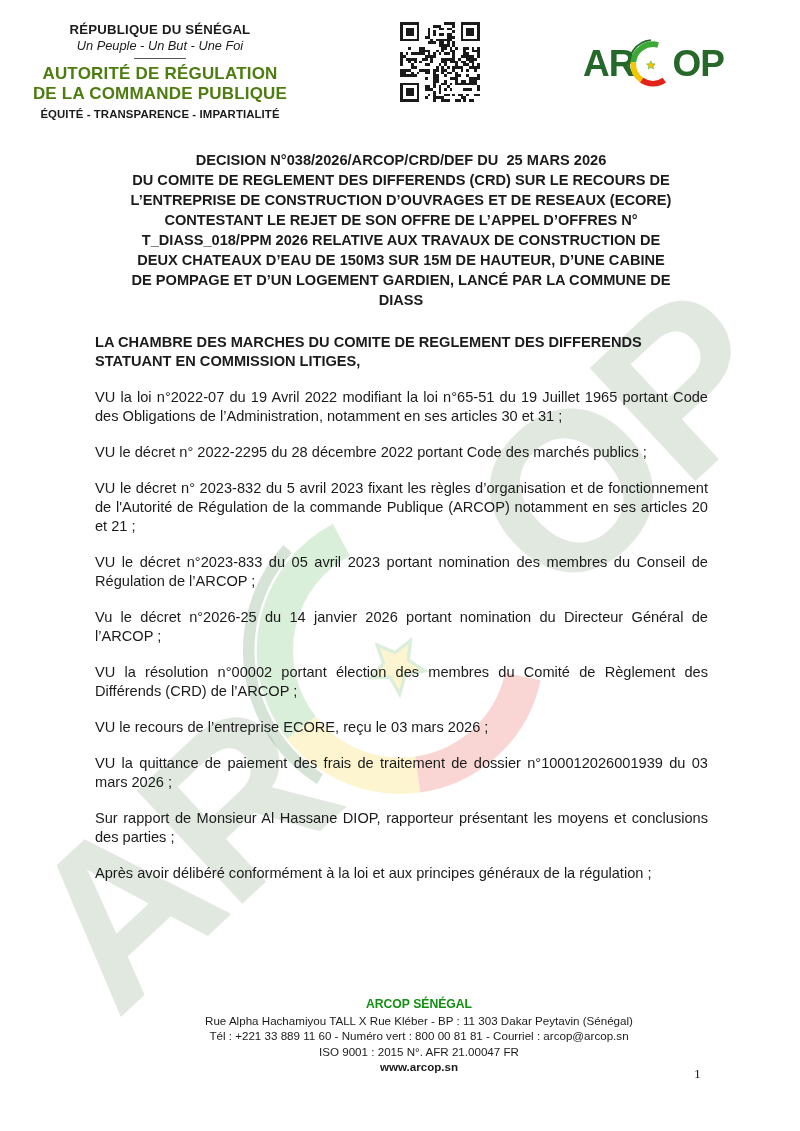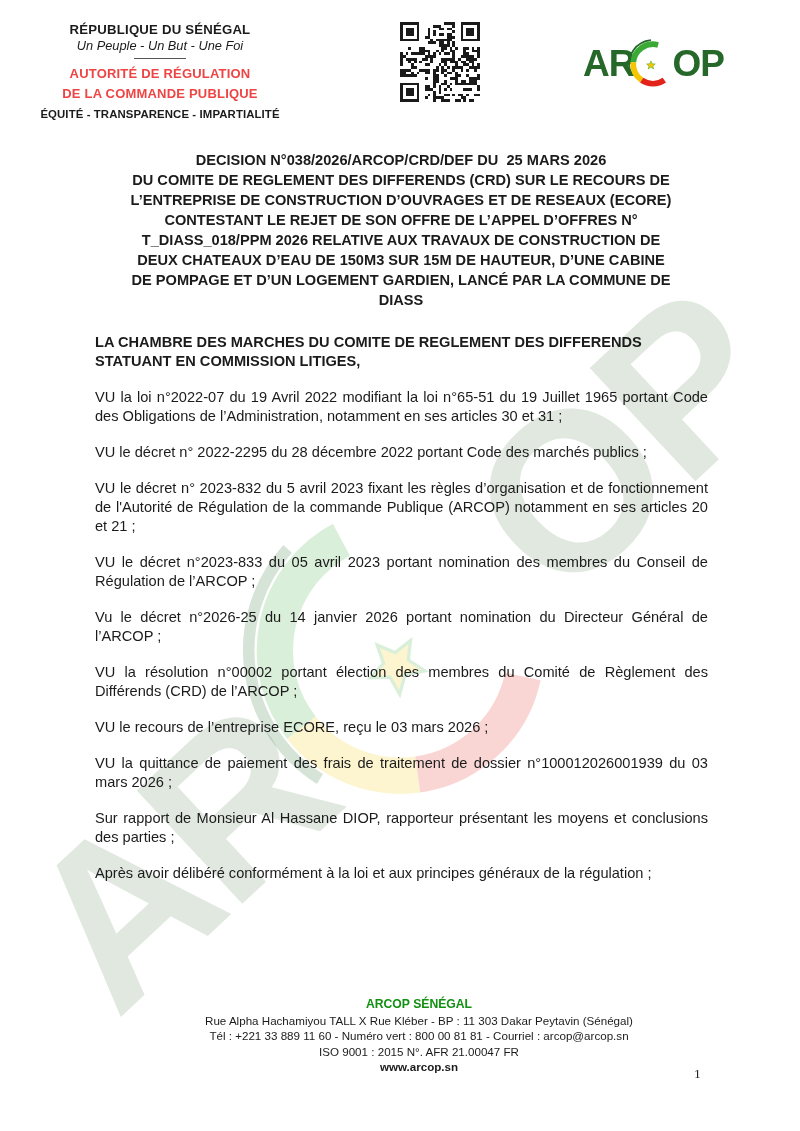--- a/index.html
+++ b/index.html
@@ -7,21 +7,21 @@
     position:relative;width:800px;height:1131px;margin:0 auto;
     background:#ffffff;overflow:hidden;
     font-family:"Liberation Sans", sans-serif;color:#1b1b1b;
   }
   
   .header{position:absolute;top:20px;left:0;width:100%;height:110px;}
   .gov-block{position:absolute;left:26px;top:2px;width:268px;text-align:center;}
   .republic{font-size:13.2px;font-weight:bold;letter-spacing:.2px;}
   .motto{font-size:12.8px;font-style:italic;margin-top:1px;}
   .motto-rule{width:52px;height:1px;background:#555;margin:5px auto 5px auto;}
-  .authority{font-size:13px;font-weight:bold;color:#ef4444;line-height:20px;letter-spacing:.2px;}
+  .authority{font-size:17px;font-weight:bold;color:#4d7c0f;line-height:20px;letter-spacing:.2px;}
   .values{font-size:11.4px;font-weight:bold;margin-top:4px;letter-spacing:.1px;}
   .qr{position:absolute;left:400px;top:2px;width:80px;height:80px;}
   .qr svg{width:100%;height:100%;}
   .logo{position:absolute;left:583px;top:18px;display:flex;align-items:center;}
   .logo-txt{font-size:37px;font-weight:bold;color:#25682a;letter-spacing:-1px;}
   .logo svg{width:52px;height:52px;margin:0 -7px;}
   
   .title-block{position:absolute;top:150px;left:95px;right:93px;text-align:center;
     font-weight:bold;font-size:14.6px;line-height:20px;}
   .title-line{white-space:pre-wrap;}

